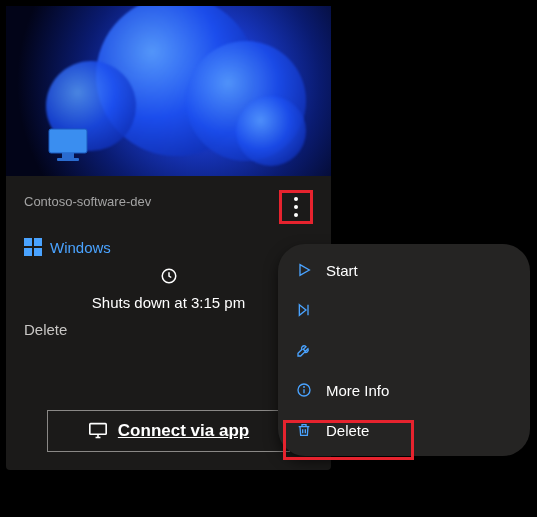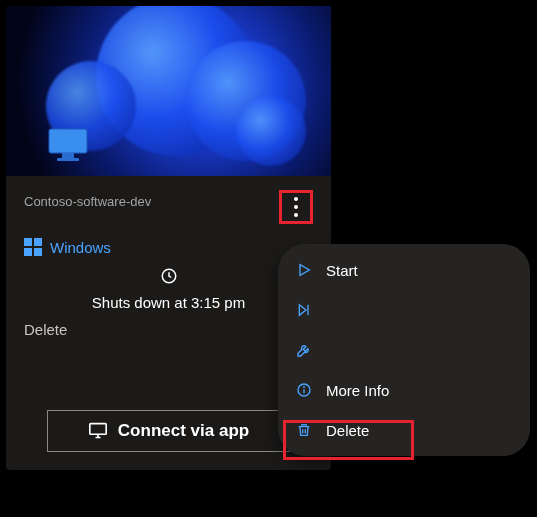--- a/index.html
+++ b/index.html
@@ -111,20 +111,21 @@
     border: 1px solid #8a8886;
     padding: 10px 40px;
     display: flex;
     align-items: center;
     gap: 10px;
     font-size: 17px;
     font-weight: 600;
     color: #fff;
     cursor: pointer;
     background: transparent;
+    text-decoration: underline;
   }
   
   .menu {
     position: absolute;
     left: 278px;
     top: 244px;
     width: 252px;
     background: #252423;
     box-shadow: 0 6px 14px rgba(0,0,0,.6);
     padding: 6px 0;

